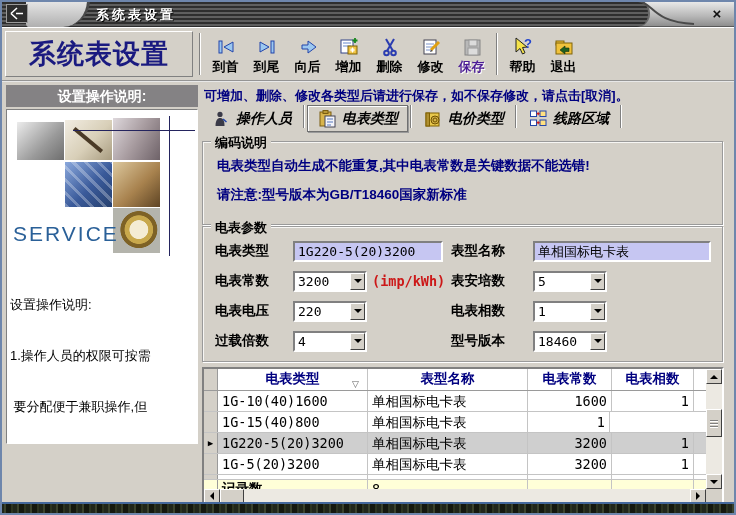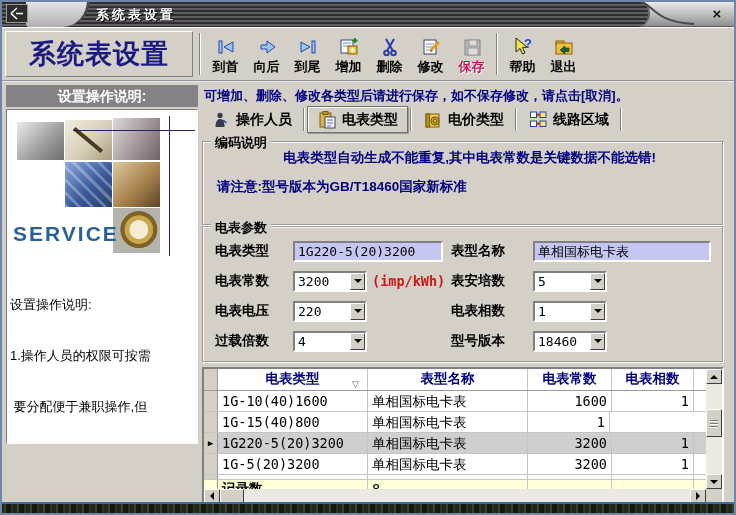--- a/index.html
+++ b/index.html
@@ -28,58 +28,58 @@
   
   .toolbar{position:absolute;left:0;top:25px;width:732px;height:55px;background:#d4d0c8;
     border-top:1px solid #fff;border-bottom:2px groove #e8e8e8;display:flex;align-items:center;}
   .title-panel{width:188px;height:46px;margin:2px 2px 2px 3px;display:flex;align-items:center;justify-content:center;
     border:1px solid;border-color:#ffffff #808080 #808080 #ffffff;}
   .title-panel span{font-size:27px;font-weight:bold;color:#1a1a80;letter-spacing:1px;}
   .tb-sep{width:2px;height:42px;border-left:1px solid #808080;border-right:1px solid #fff;margin:0 4px;}
   .tb-btn{width:41px;height:50px;display:flex;flex-direction:column;align-items:center;justify-content:center;gap:0;}
   .tb-ico{width:24px;height:24px;display:flex;align-items:center;justify-content:center;}
   .tb-lbl{font-size:13px;font-weight:bold;line-height:15px;white-space:nowrap;}
-  .tb-btn.disabled .tb-lbl{color:#be185d;text-shadow:1px 1px 0 #fff;}
+  .tb-btn.disabled .tb-lbl{color:#4c1d95;text-shadow:1px 1px 0 #fff;}
   
   .sidebar{position:absolute;left:3px;top:83px;width:194px;height:359px;}
   .sidebar-header{height:22px;margin:0 1px;background:#848284;color:#fff;font-size:14px;font-weight:bold;
     text-align:center;line-height:22px;}
   .sidebar-body{position:absolute;top:24px;left:1px;right:1px;bottom:0;background:#fff;overflow:hidden;
     border:1px solid;border-color:#808080 #ffffff #ffffff #808080;}
   .collage{position:relative;height:148px;}
   .tile{position:absolute;}
   .tile-tools{left:10px;top:12px;width:47px;height:38px;background:linear-gradient(135deg,#ececec,#9a9a9a 60%,#6e6e6e);}
   .tile-pen{left:58px;top:10px;width:47px;height:40px;background:linear-gradient(135deg,#f2ede2,#d8cfb8 55%,#a89c80);overflow:hidden;}
   .tile-pen .pen{width:36px;height:4px;background:#4a3a26;transform:rotate(40deg);margin:18px 0 0 5px;}
   .tile-pens{left:106px;top:8px;width:47px;height:42px;background:linear-gradient(120deg,#ded8dc,#a89ca0 50%,#6e6268);}
   .tile-keyboard{left:58px;top:52px;width:47px;height:45px;
     background:repeating-linear-gradient(45deg,rgba(255,255,255,.28) 0 3px,rgba(255,255,255,0) 3px 9px),
     linear-gradient(135deg,#8aa8dc,#3a5a9a 55%,#26406e);}
   .tile-money{left:106px;top:52px;width:47px;height:45px;background:linear-gradient(135deg,#dcc89e,#a8824e 55%,#5e4424);}
   .tile-watch{left:106px;top:98px;width:47px;height:45px;
     background:radial-gradient(circle at 55% 48%,#f4ecd4 0 26%,#c8a84c 28% 40%,#7e6226 42% 52%,#b4b4ac 54%);}
   .cross-v{position:absolute;left:162px;top:6px;width:1px;height:140px;background:#24245e;}
   .cross-h{position:absolute;left:66px;top:20px;height:1px;width:122px;background:#24245e;}
-  .service{position:absolute;left:6px;top:112px;font-size:21px;font-weight:bold;color:#2a6098;letter-spacing:2px;}
+  .service{position:absolute;left:6px;top:112px;font-size:21px;font-weight:normal;color:#2a6098;letter-spacing:2px;}
   .instructions{padding:4px 0 0 3px;font-size:13px;line-height:17px;white-space:pre;color:#000;}
   
   .hintbar{position:absolute;left:202px;top:85px;width:522px;height:17px;color:#000080;
     font-size:13px;font-weight:bold;white-space:nowrap;overflow:hidden;}
-  .tabbar{position:absolute;left:200px;top:103px;width:524px;height:29px;display:flex;align-items:center;}
+  .tabbar{position:absolute;left:200px;top:103px;width:524px;height:29px;display:flex;font-style:italic;}
   .tab{height:27px;display:flex;align-items:center;gap:5px;padding:0 9px;font-size:14px;font-weight:bold;}
   .tab.selected{border:1px solid #707070;background:#d4d0c8;
     box-shadow:inset 1px 1px 0 #ffffff,1px 1px 0 #9a9a9a;}
   .tab-sep{width:2px;height:23px;border-left:1px solid #808080;border-right:1px solid #fff;margin:0 2px;}
   .tab-ico{width:20px;height:20px;display:flex;align-items:center;justify-content:center;}
   
   .groupbox{position:absolute;border:1px solid #9a9a9a;box-shadow:1px 1px 0 #ffffff,inset 1px 1px 0 rgba(255,255,255,.8);}
   .gb-legend{position:absolute;top:-8px;left:8px;background:#d4d0c8;padding:0 4px;font-size:13px;font-weight:bold;}
   .gb-coding{left:200px;top:139px;width:521px;height:84px;}
   .gb-line{margin:0 0 0 14px;font-size:13.5px;font-weight:bold;color:#000080;white-space:nowrap;}
-  .gb-line.l1{margin-top:7px;text-align:center;}
+  .gb-line.l1{margin-top:15px;}
   .gb-line.l2{margin-top:11px;}
   .gb-params{left:200px;top:224px;width:521px;height:136px;}
   .prow{position:absolute;left:12px;right:10px;height:22px;display:grid;
     grid-template-columns:78px 158px 82px auto;align-items:center;}
   .prow.r1{top:13px}.prow.r2{top:43px}.prow.r3{top:73px}.prow.r4{top:103px}
   .f-label{font-size:13.5px;font-weight:bold;white-space:nowrap;}
   .cellflex{display:flex;align-items:center;gap:5px;}
   .textbox{height:21px;background:#c6c6f2;border:2px solid;border-color:#808080 #ffffff #ffffff #808080;
     font-family:"DejaVu Sans Mono",monospace;font-size:13px;line-height:17px;padding:0 3px;white-space:nowrap;overflow:hidden;}
   .tb-w150{width:150px;}
@@ -172,33 +172,33 @@
         <svg width="22" height="20" viewBox="0 0 22 20">
             <rect x="4" y="4" width="3" height="12" fill="#9cc8f0" stroke="#2244aa"></rect>
             <path d="M18 5 L9 10 L18 15 Z" fill="#9cc8f0" stroke="#2244aa"></path>
           </svg>
       </span>
       <span class="tb-lbl">到首</span>
     </div>
     <div class="tb-btn">
       <span class="tb-ico">
         <svg width="22" height="20" viewBox="0 0 22 20">
-            <path d="M5 8 h6 v-4 l8 6 -8 6 v-4 h-6 z" fill="#9cc8f0" stroke="#2244aa"></path>
-          </svg>
-      </span>
-      <span class="tb-lbl">向后</span>
-    </div>
-    <div class="tb-btn">
-      <span class="tb-ico">
-        <svg width="22" height="20" viewBox="0 0 22 20">
             <path d="M4 5 L13 10 L4 15 Z" fill="#9cc8f0" stroke="#2244aa"></path>
             <rect x="15" y="4" width="3" height="12" fill="#9cc8f0" stroke="#2244aa"></rect>
           </svg>
       </span>
       <span class="tb-lbl">到尾</span>
+    </div>
+    <div class="tb-btn">
+      <span class="tb-ico">
+        <svg width="22" height="20" viewBox="0 0 22 20">
+            <path d="M5 8 h6 v-4 l8 6 -8 6 v-4 h-6 z" fill="#9cc8f0" stroke="#2244aa"></path>
+          </svg>
+      </span>
+      <span class="tb-lbl">向后</span>
     </div>
     <div class="tb-btn">
       <span class="tb-ico">
         <svg width="22" height="22" viewBox="0 0 22 22">
             <rect x="3" y="4" width="12" height="13" fill="#fff" stroke="#334488"></rect>
             <line x1="5" y1="7" x2="13" y2="7" stroke="#6688cc"></line>
             <line x1="5" y1="10" x2="13" y2="10" stroke="#6688cc"></line>
             <rect x="10" y="10" width="9" height="8" fill="#f0c23c" stroke="#80650a"></rect>
             <path d="M14.5 11.5 v5 M12 14 h5 M12.7 12.3 l3.6 3.4 M16.3 12.3 l-3.6 3.4" stroke="#fff" stroke-width="1"></path>
             <path d="M17 2 v5 M14.5 4.5 h5" stroke="#18881c" stroke-width="1.8"></path>

